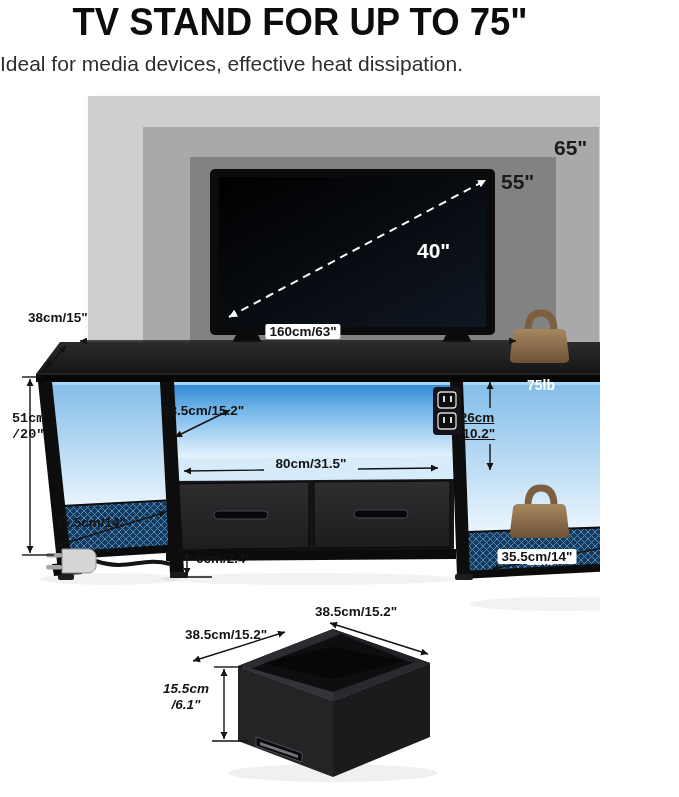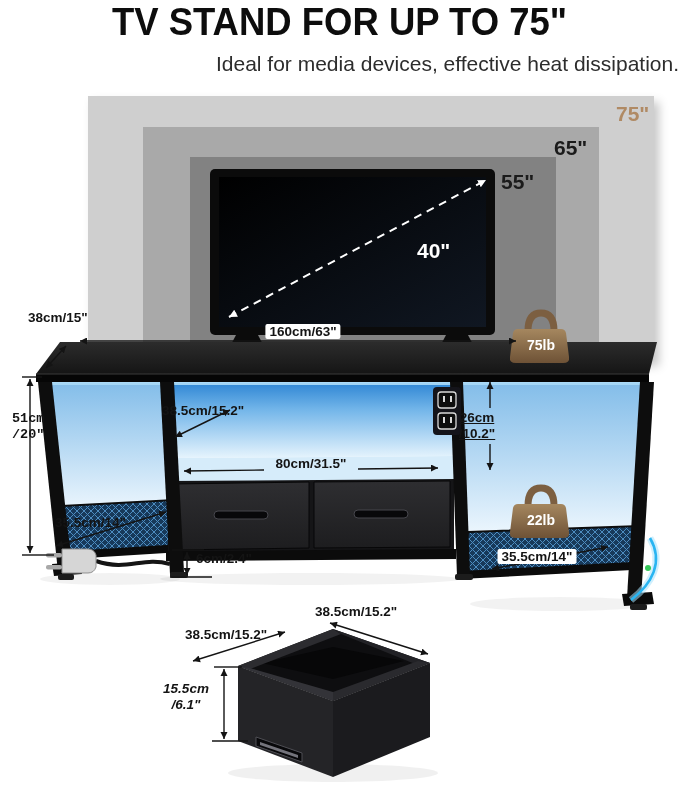--- a/index.html
+++ b/index.html
@@ -1,38 +1,38 @@
 <!DOCTYPE html>
 <html><head>
 <meta charset="utf-8">
 <style>
   * { margin:0; padding:0; box-sizing:border-box; }
   html,body { background:#ffffff; }
   body { font-family:"Liberation Sans", sans-serif; }
-  .page { position:relative; width:679px; height:797px; background:#fff; overflow:hidden; }
+  .page { position:relative; width:600px; height:797px; background:#fff; overflow:hidden; }
   .title {
     position:absolute; top:1px; left:0; width:100%; text-align:center;
     font-size:38px; font-weight:900; color:#0d0d0d; letter-spacing:0;
     transform:scaleX(0.96); transform-origin:center; white-space:nowrap;
   }
   .subtitle {
-    position:absolute; top:52px; left:0; width:100%; text-align:right;
+    position:absolute; top:52px; left:0; width:100%; text-align:left;
     font-size:21px; font-weight:400; color:#2d2d2d;
   }
   svg.scene { position:absolute; left:0; top:0; }
   .dim {
     position:absolute; font-size:13.5px; font-weight:700; color:#141414;
     white-space:nowrap; line-height:16px;
   }
   .dim.center { transform:translateX(-50%); text-align:center; }
   .pill { background:#ffffff; padding:0 4px; border-radius:2px; }
   .size-label { position:absolute; font-size:21px; font-weight:700; white-space:nowrap; }
   .cap {
     position:absolute; color:#ffffff; font-size:14px; font-weight:700;
-    transform:translateX(-50%); white-space:nowrap;
+    transform:translateX(-50%); white-space:nowrap;margin-top:40px;
   }
 </style>
 </head>
 <body>
 
 <div class="page">
 
   <div class="title">TV STAND FOR UP TO 75"</div>
   <div class="subtitle">Ideal for media devices, effective heat dissipation.</div>
 

